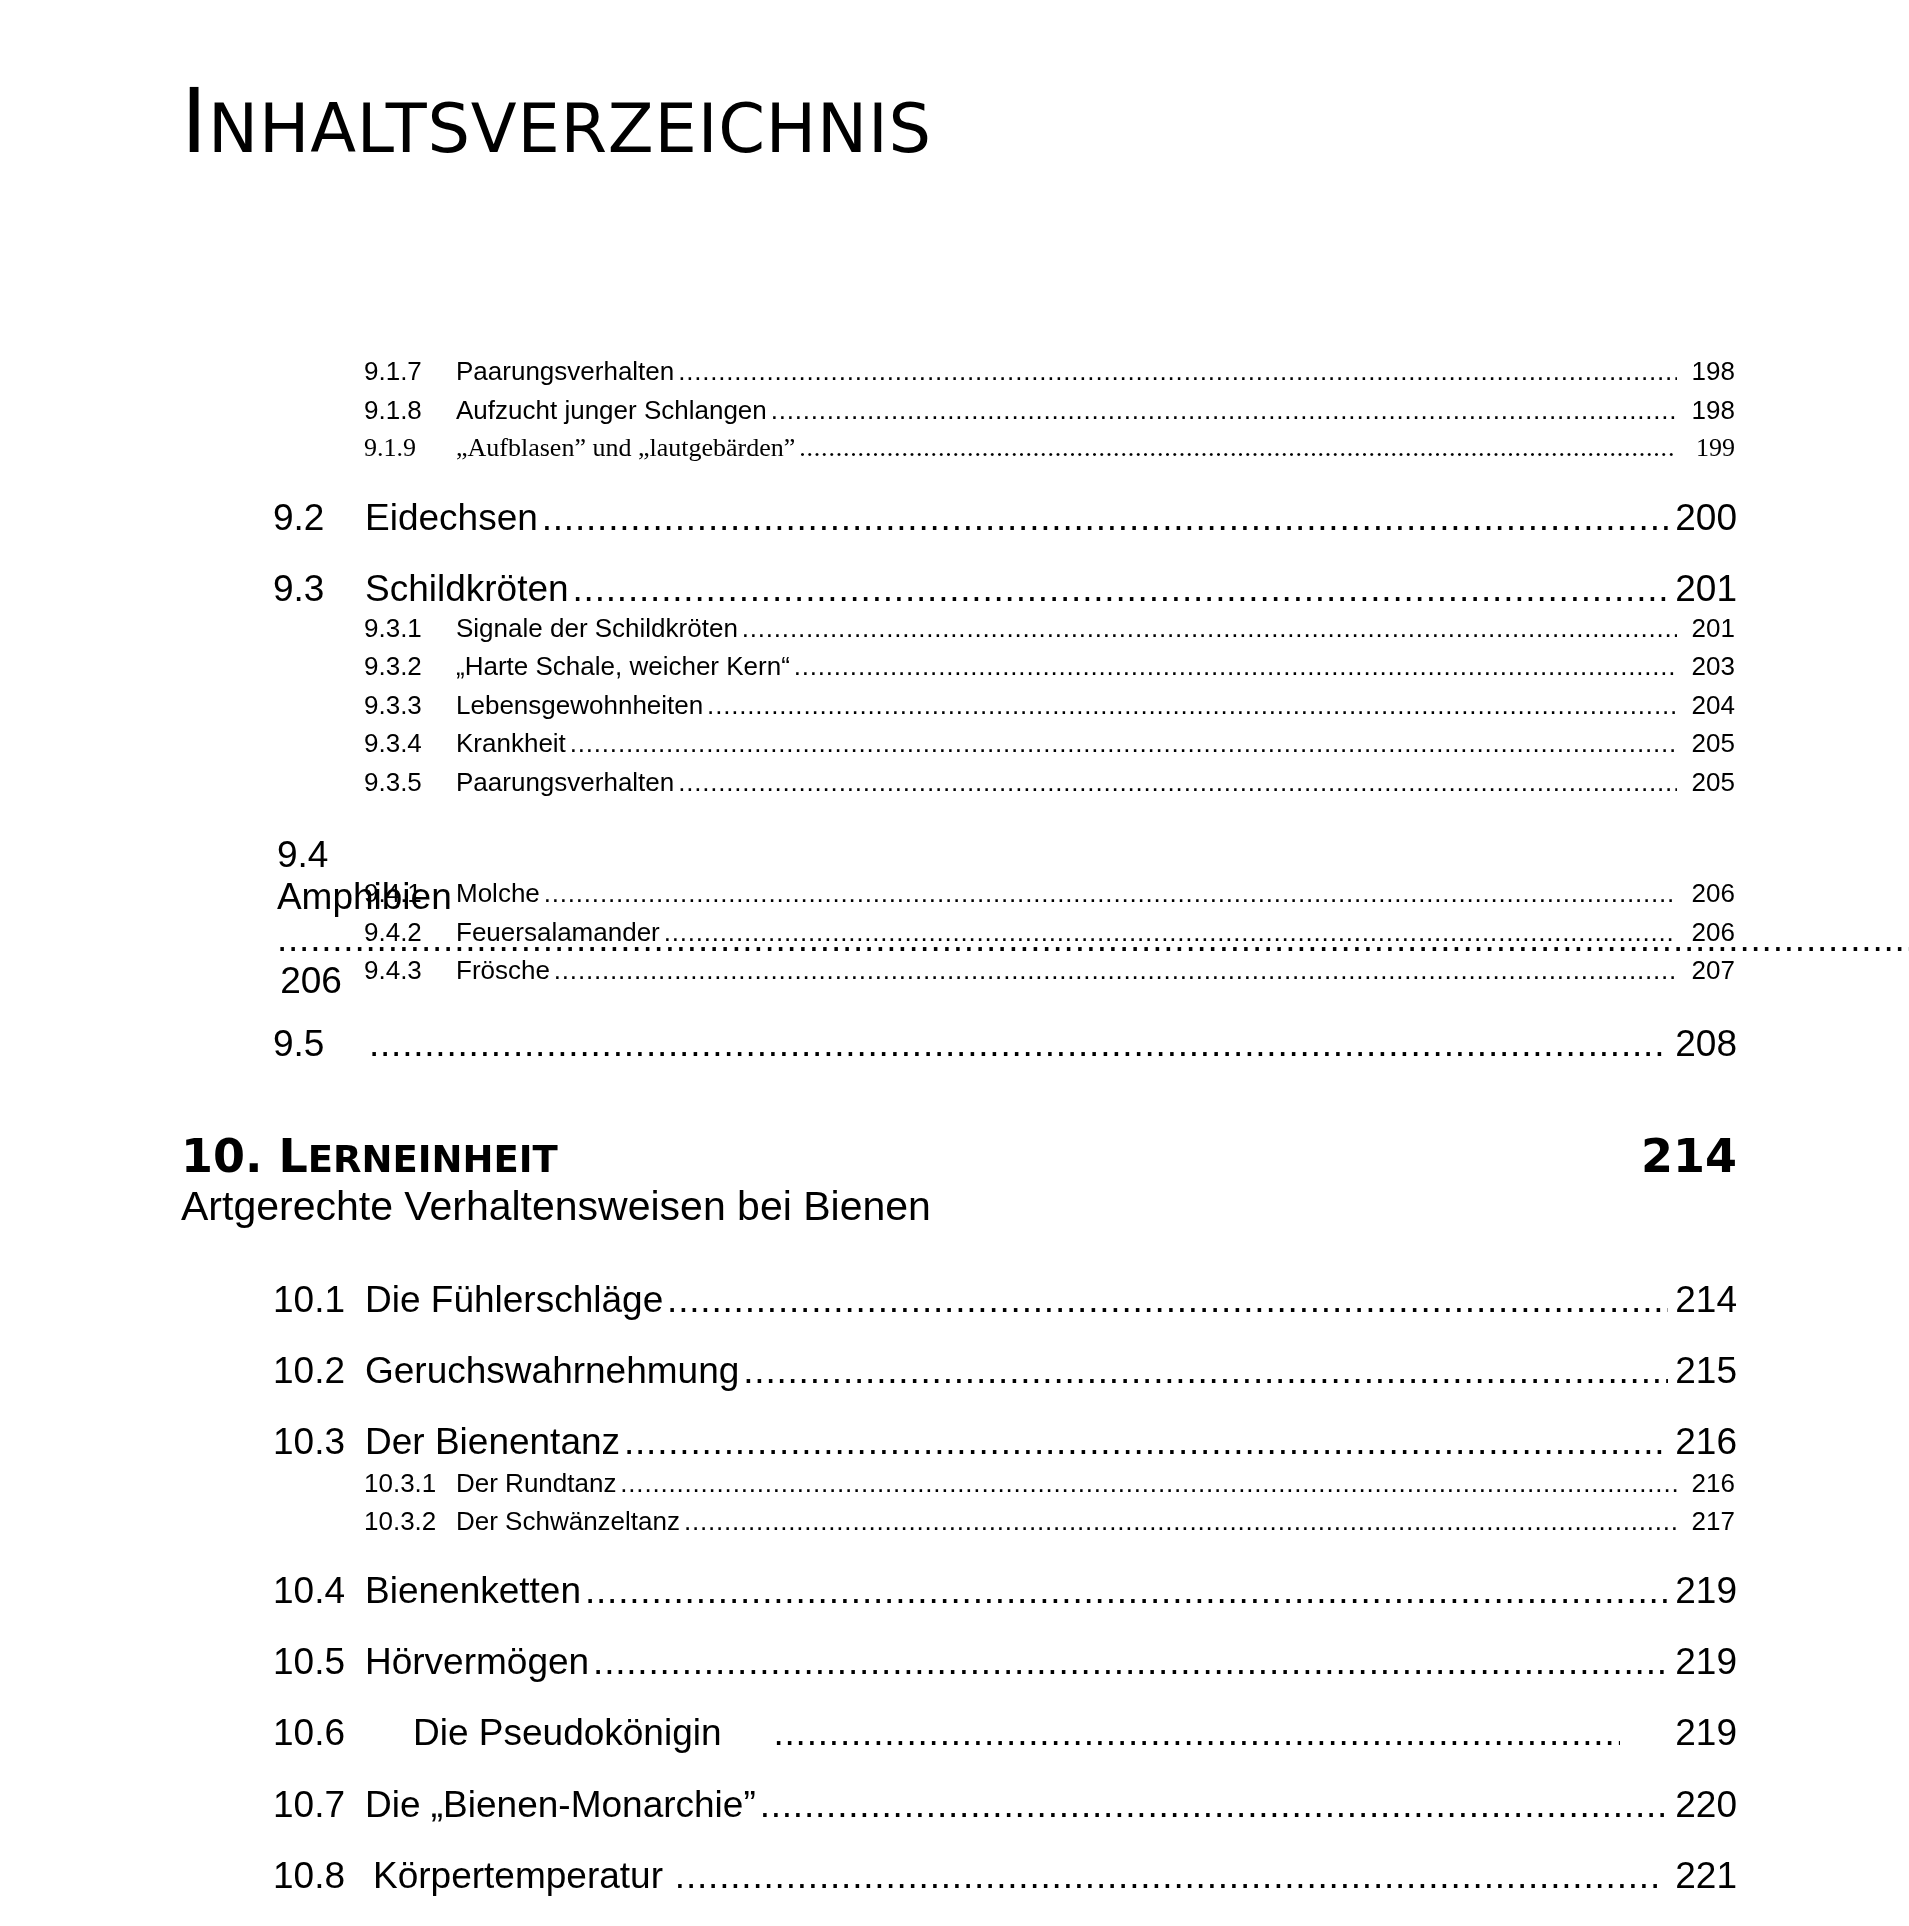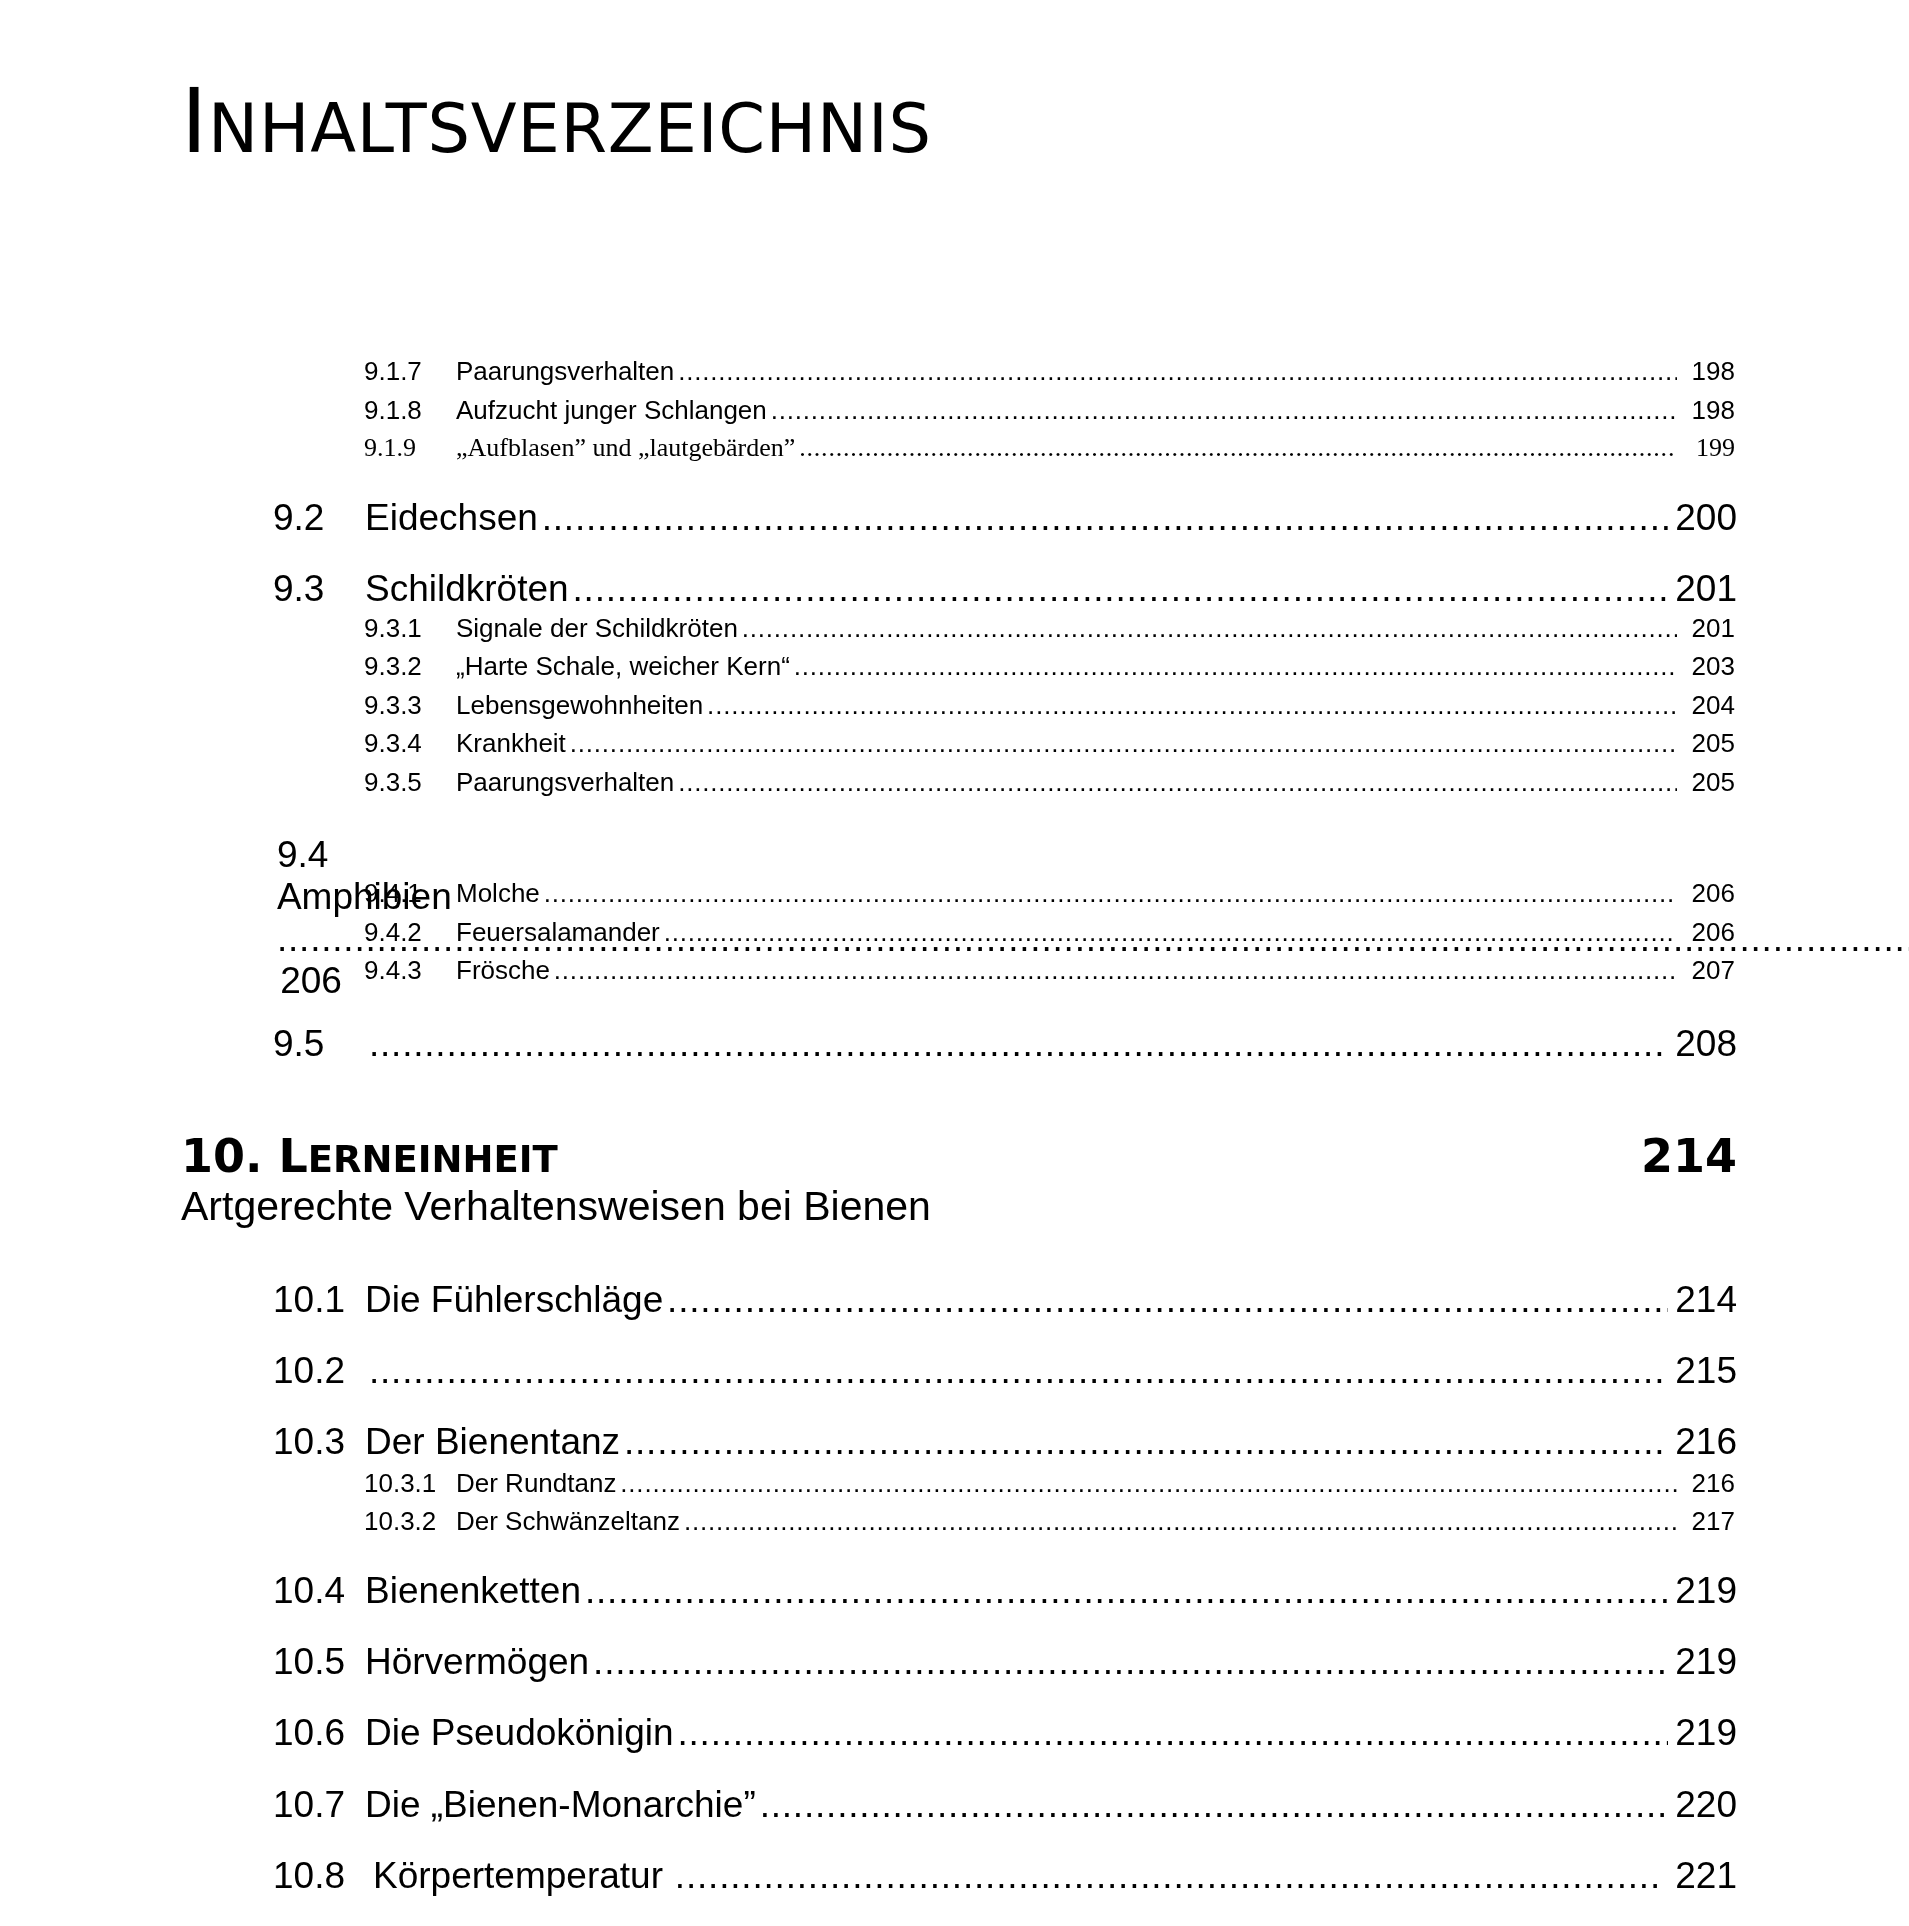--- a/index.html
+++ b/index.html
@@ -140,20 +140,21 @@
     </div>
     <div class="chap-sub" style="top: 1183px;">Artgerechte Verhaltensweisen bei Bienen</div>
     <div class="row l2" style="top: 1279px;">
       <span class="num">10.1</span>
       <span class="lbl">Die Fühlerschläge</span>
       <span class="dots"></span>
       <span class="pg">214</span>
     </div>
     <div class="row l2" style="top: 1350px;">
       <span class="num">10.2</span>
+      <span class="lbl">Geruchswahrnehmung</span>
       <span class="dots"></span>
       <span class="pg">215</span>
     </div>
     <div class="row l2" style="top: 1421px;">
       <span class="num">10.3</span>
       <span class="lbl">Der Bienentanz</span>
       <span class="dots"></span>
       <span class="pg">216</span>
     </div>
     <div class="row l3" style="top: 1468px;">
@@ -173,21 +174,21 @@
       <span class="lbl">Bienenketten</span>
       <span class="dots"></span>
       <span class="pg">219</span>
     </div>
     <div class="row l2" style="top: 1641px;">
       <span class="num">10.5</span>
       <span class="lbl">Hörvermögen</span>
       <span class="dots"></span>
       <span class="pg">219</span>
     </div>
-    <div class="row l2" style="top: 1712px;">
+    <div class="row l2" style="top: 1712px; gap: 48px;">
       <span class="num">10.6</span>
       <span class="lbl">Die Pseudokönigin</span>
       <span class="dots"></span>
       <span class="pg">219</span>
     </div>
     <div class="row l2" style="top: 1784px;">
       <span class="num">10.7</span>
       <span class="lbl">Die „Bienen-Monarchie”</span>
       <span class="dots"></span>
       <span class="pg">220</span>

